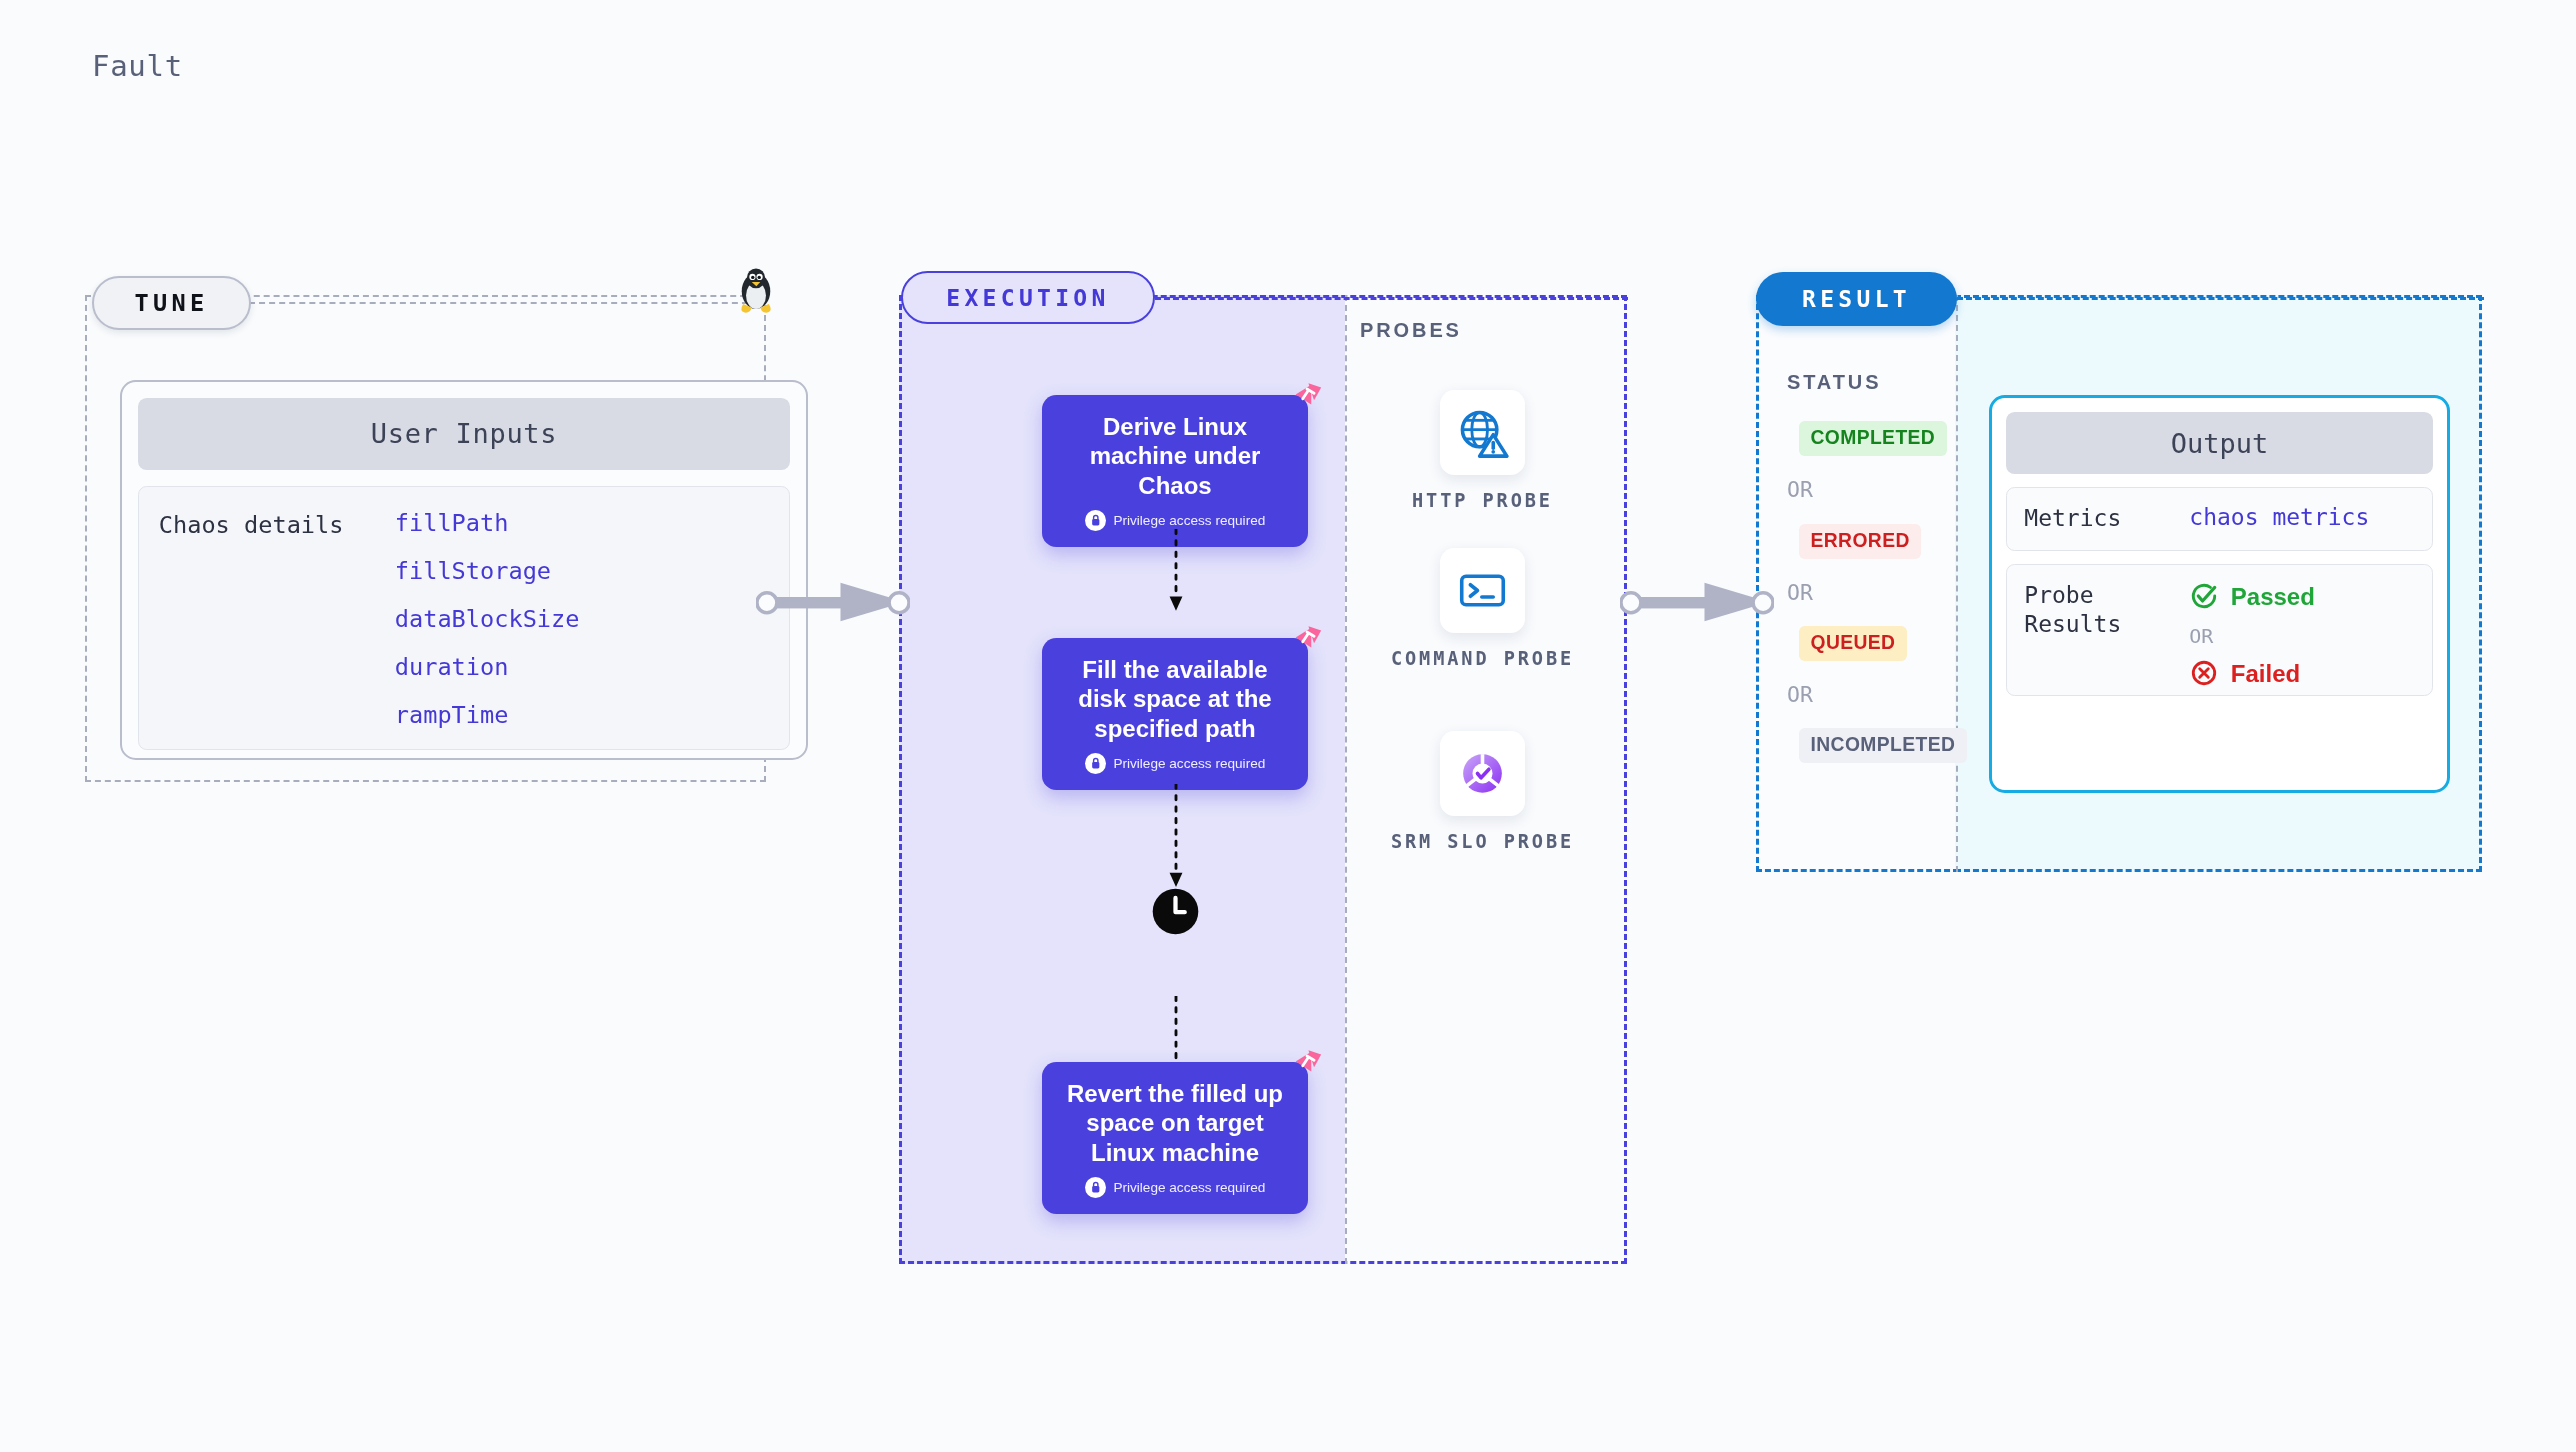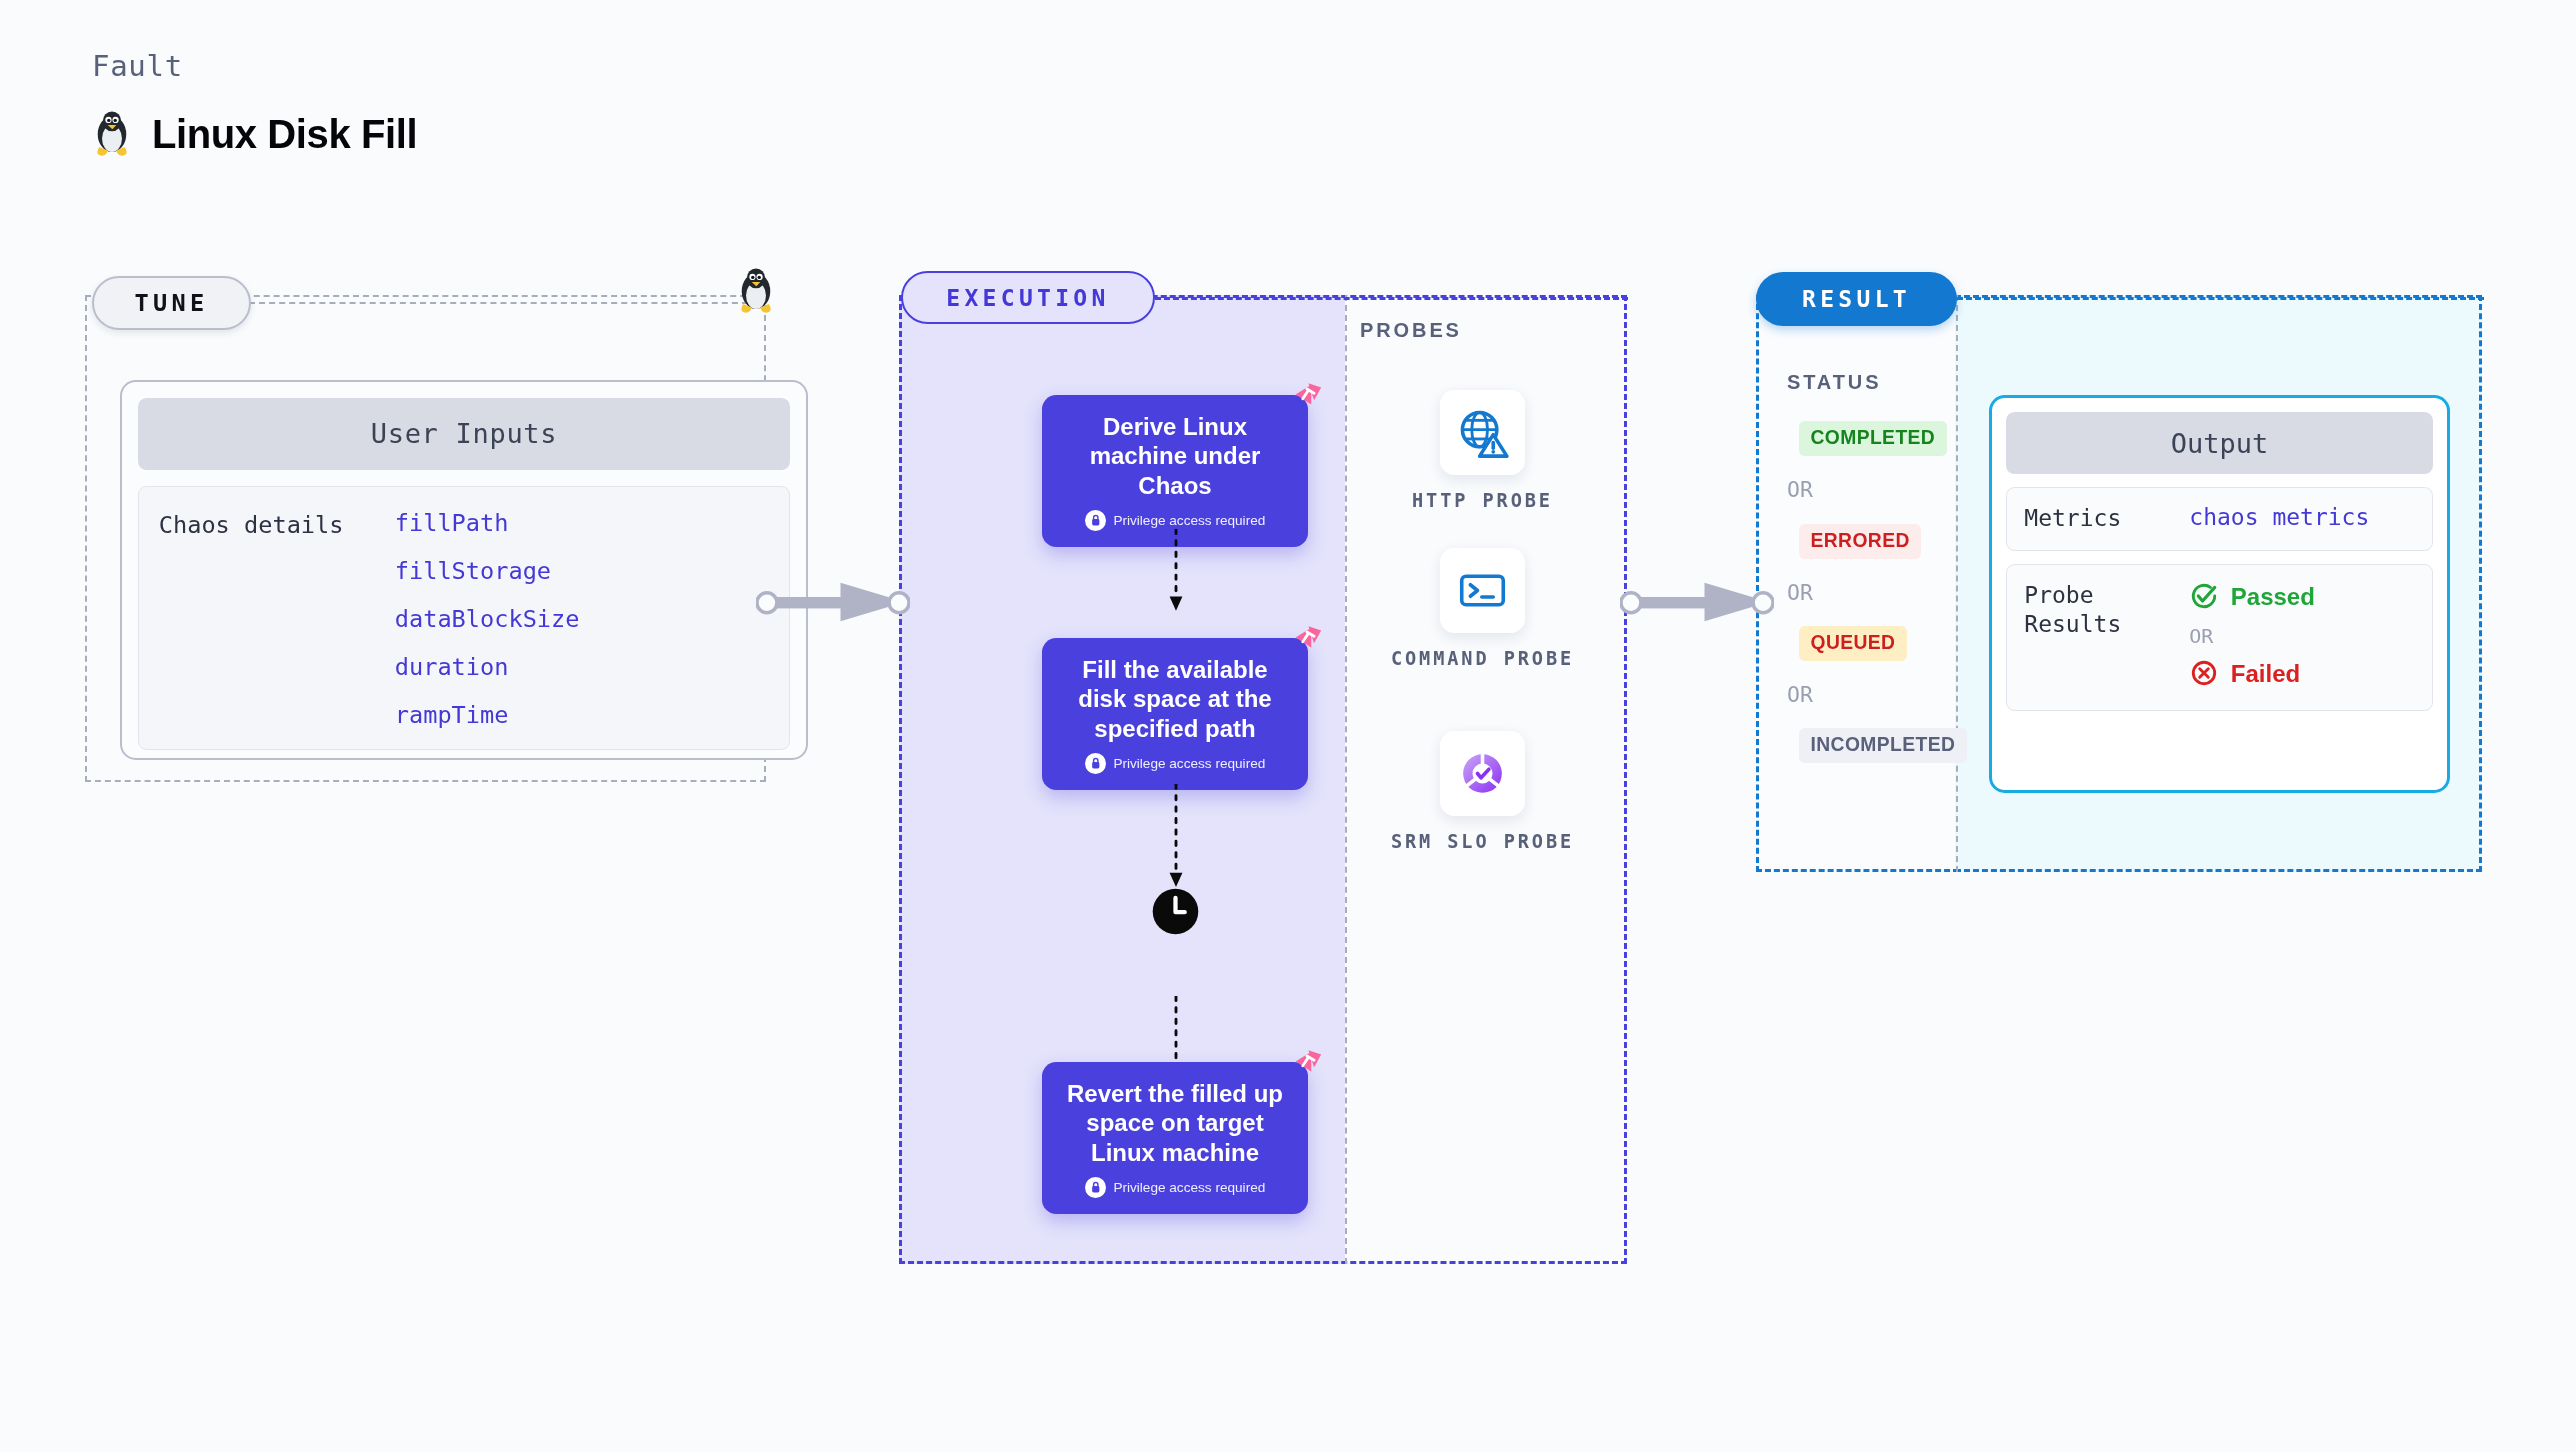--- a/index.html
+++ b/index.html
@@ -213,37 +213,20 @@
   .probe-result-text { font-size: 24px; font-weight: bold; font-family: "Liberation Sans", sans-serif; }
   .pr-passed { color: #1fa538; }
   .pr-failed { color: #dc2020; }
   .pr-or { font-size: 20px; color: #9aa0b0; font-family: "DejaVu Sans Mono", monospace; }
 </style>
 </head>
 <body>
 
 <div id="header">
   <div id="fault-label">Fault</div>
-  <div id="title-row">
-    <span>
-      <svg width="40" height="47" viewBox="0 0 56 66">
-        <ellipse cx="28" cy="34" rx="20" ry="25" fill="#23282e"></ellipse>
-        <ellipse cx="28" cy="40" rx="14" ry="19" fill="#eceff1"></ellipse>
-        <ellipse cx="28" cy="16" rx="13" ry="14" fill="#23282e"></ellipse>
-        <circle cx="23" cy="14" r="4.4" fill="#fff"></circle>
-          <circle cx="33" cy="14" r="4.4" fill="#fff"></circle>
-        <circle cx="23.5" cy="14.6" r="2.4" fill="#11161a"></circle>
-          <circle cx="32.5" cy="14.6" r="2.4" fill="#11161a"></circle>
-        <path d="M22 21 L34 21 L28.5 27 Z" fill="#f5c431"></path>
-        <path d="M10 52 Q4 62 12 64 Q20 65 22 57 Z" fill="#f5c431"></path>
-        <path d="M46 52 Q52 62 44 64 Q36 65 34 57 Z" fill="#f5c431"></path>
-      </svg>
-    </span>
-    <span id="title-text">Linux Disk Fill</span>
-  </div>
 </div>
 
 <div id="tune-box"></div>
 <div id="tune-dash-line"></div>
 <div id="tune-pill" class="sec-pill">TUNE</div>
 
 <div id="tune-penguin">
   <svg width="40" height="47" viewBox="0 0 56 66">
     <ellipse cx="28" cy="34" rx="20" ry="25" fill="#23282e"></ellipse>
     <ellipse cx="28" cy="40" rx="14" ry="19" fill="#eceff1"></ellipse>
@@ -455,21 +438,21 @@
 <div class="status-chip" style="top:728px; background:#eef0f5; color:#59617a;">INCOMPLETED</div>
 
 <div id="output-card">
   <div id="output-header">Output</div>
 
   <div class="output-row">
     <div class="output-row-label">Metrics</div>
     <div class="metrics-value">chaos metrics</div>
   </div>
 
-  <div class="output-row" style="padding-bottom:19px;">
+  <div class="output-row" style="padding-bottom:4px;">
     <div class="output-row-label">Probe Results</div>
     <div id="probe-results-values">
       <div class="probe-result-line">
         <span>
           <svg width="30" height="30" viewBox="0 0 42 42">
             <path d="M36 21 A15 15 0 1 1 30 9" fill="none" stroke="#1fa538" stroke-width="4" stroke-linecap="round"></path>
             <path d="M13 21 L19 28 L36 9" fill="none" stroke="#1fa538" stroke-width="4.5" stroke-linecap="round" stroke-linejoin="round"></path>
           </svg>
         </span>
         <span class="probe-result-text pr-passed">Passed</span>

